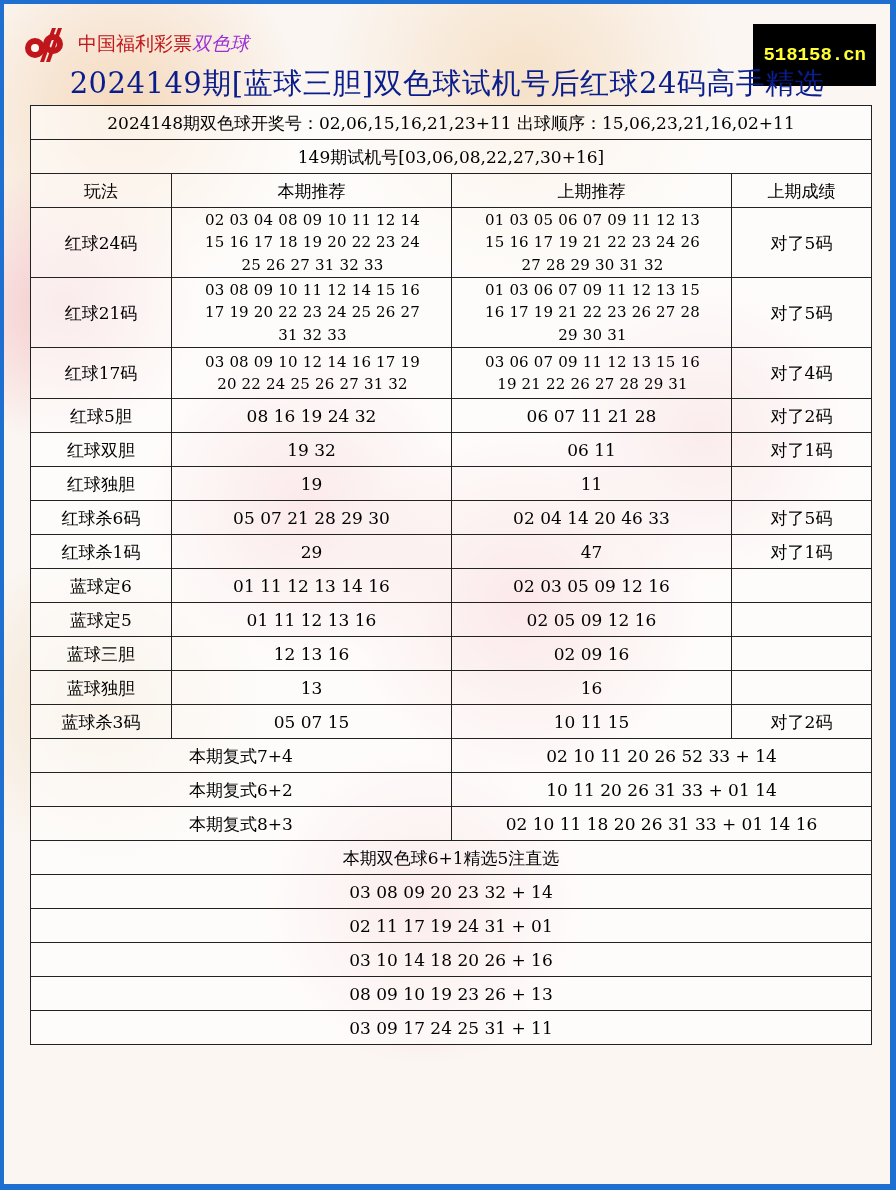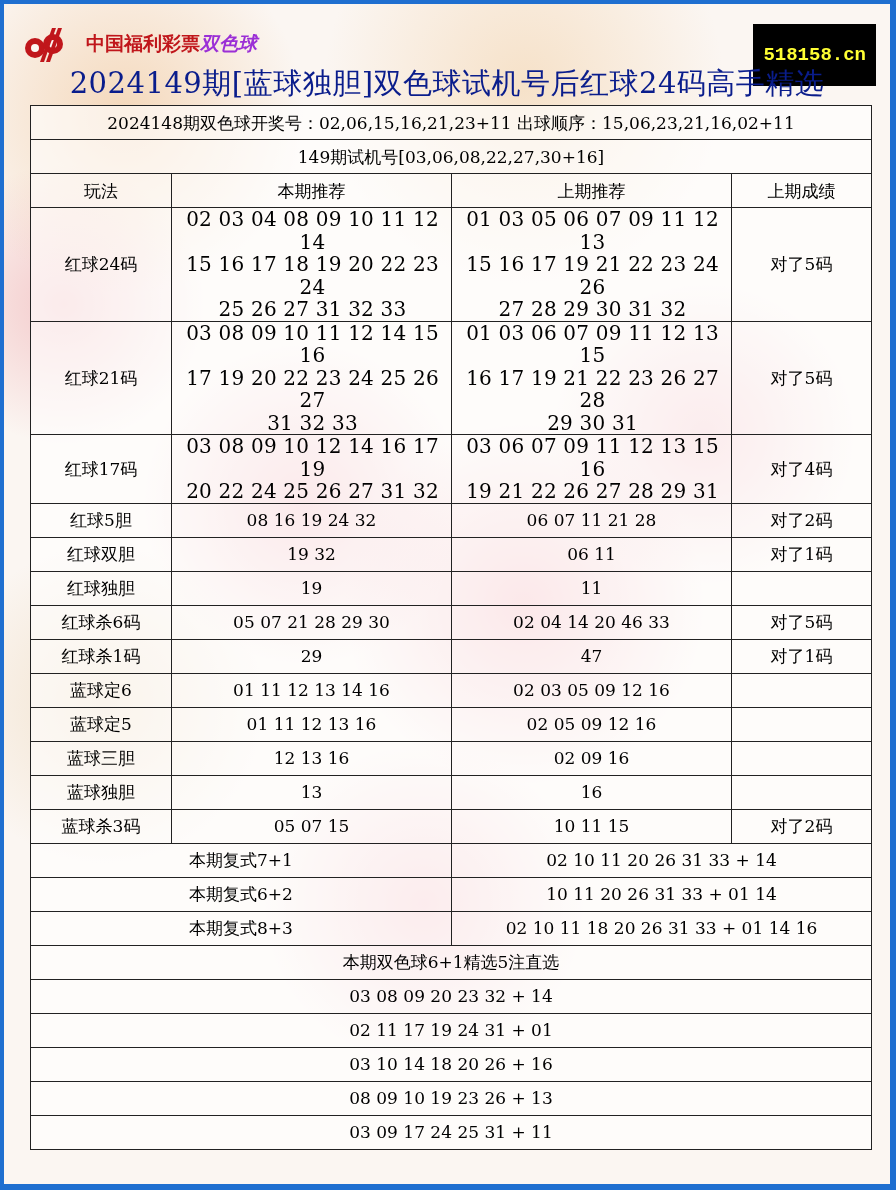--- a/index.html
+++ b/index.html
@@ -20,21 +20,21 @@
       radial-gradient(circle at 420px 900px, rgba(235,110,130,0.3) 0, rgba(235,110,130,0) 160px),
       radial-gradient(circle at 100px 700px, rgba(220,180,120,0.3) 0, rgba(220,180,120,0) 160px),
       #fbf6f2;
   }
   .logo { position: absolute; left: 18px; top: 22px; display: flex; align-items: center; }
   .logo-mark {
     width: 44px; height: 36px; position: relative;
   }
   .logo-text {
     font-family: "DejaVu Sans", "Liberation Sans", sans-serif;
-    font-size: 19px; font-weight: bold; color: #c0161b; letter-spacing: 0px; margin-left: 20px;
+    font-size: 19px; font-weight: normal; color: #c0161b; letter-spacing: 0px; margin-left: 12px;
   }
   .logo-text .ssq { color: #9b2fd6; font-style: italic; }
   .site-badge {
     position: absolute; right: 14px; top: 20px; height: 30px; padding: 16px 10px;
     background: #000; color: #ffff33;
     font-family: "Liberation Mono", "DejaVu Sans Mono", monospace; font-size: 19px; font-weight: bold;
     display: flex; align-items: center;
   }
   .title {
     position: absolute; left: 0; right: 0; top: 60px; text-align: center;
@@ -44,40 +44,40 @@
   table.main {
     position: absolute; left: 26px; top: 101px; width: 841px;
     border-collapse: collapse; table-layout: fixed;
     background: rgba(255,255,255,0.62);
     color: #000; font-size: 17px;
   }
   table.main td {
     border: 1.5px solid #222; text-align: center; vertical-align: middle;
     padding: 0; height: 33px; line-height: 22px; white-space: nowrap;
   }
-  td.nums { text-align: left; padding-left: 2px !important; white-space: normal !important; letter-spacing: 0.2px; line-height: 22.5px !important; font-size: 20px; }
+  td.nums { text-align: left; padding-left: 2px !important; white-space: normal !important; letter-spacing: 0.2px; line-height: 22.5px !important; font-size: 15px; }
   .num-line { display: block; }
 </style>
 </head>
 <body>
 
 <div class="frame">
   <div class="logo">
     <svg class="logo-mark" width="44" height="36" viewBox="0 0 44 36">
       <circle cx="13" cy="22" r="10" fill="#c0161b"></circle>
       <circle cx="13" cy="22" r="4" fill="#fbf6f2"></circle>
       <circle cx="31" cy="18" r="10" fill="#c0161b"></circle>
       <circle cx="31" cy="18" r="4" fill="#fbf6f2"></circle>
       <path d="M18 36 L30 2 L34 2 L22 36 Z" fill="#c0161b"></path>
       <path d="M24 36 L36 2 L40 2 L28 36 Z" fill="#c0161b"></path>
     </svg>
     <span class="logo-text"><span>中国福利彩票</span><span class="ssq">双色球</span></span>
   </div>
   <div class="site-badge">518158.cn</div>
-  <div class="title">2024149期[蓝球独胆]双色球试机号后红球24码高手精选</div>
+  <div class="title">2024149期[蓝球三胆]双色球试机号后红球24码高手精选</div>
 
   <table class="main">
     <colgroup>
       <col style="width:141px">
         <col style="width:280px">
         <col style="width:280px">
         <col style="width:140px">
     </colgroup>
     <tbody>
       <tr>
@@ -189,22 +189,22 @@
         <td></td>
       </tr>
       <tr>
         <td>蓝球杀3码</td>
         <td>05 07 15</td>
         <td>10 11 15</td>
         <td>对了2码</td>
       </tr>
 
       <tr>
-        <td colspan="2">本期复式7+1</td>
-        <td colspan="2">02 10 11 20 26 31 33 + 14</td>
+        <td colspan="2">本期复式7+4</td>
+        <td colspan="2">02 10 11 20 26 52 33 + 14</td>
       </tr>
       <tr>
         <td colspan="2">本期复式6+2</td>
         <td colspan="2">10 11 20 26 31 33 + 01 14</td>
       </tr>
       <tr>
         <td colspan="2">本期复式8+3</td>
         <td colspan="2">02 10 11 18 20 26 31 33 + 01 14 16</td>
       </tr>
 

